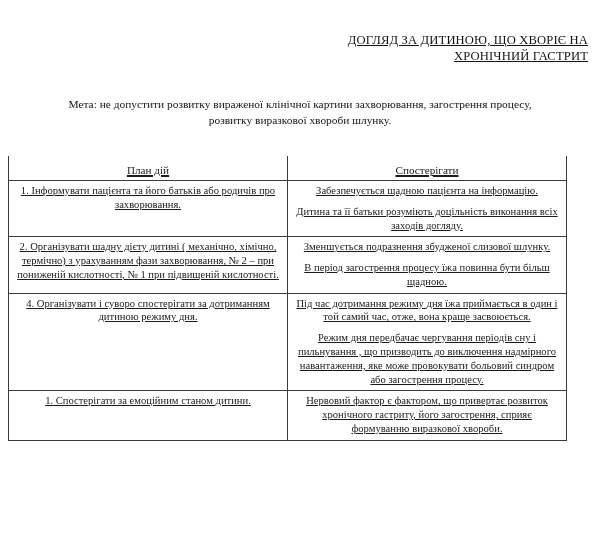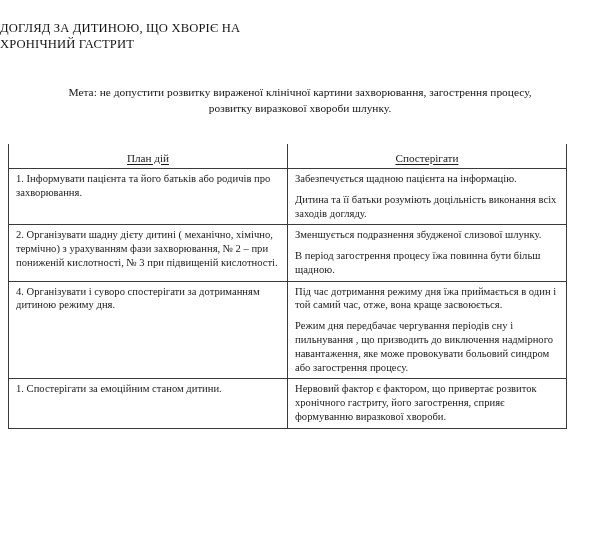--- a/index.html
+++ b/index.html
@@ -19,45 +19,47 @@
   .page {
     width: 600px;
     height: 533px;
     box-sizing: border-box;
     padding: 0;
     position: relative;
   }
 
   
   .doc-title {
-    text-align: left;
+    text-align: right;
     font-size: 12.6px;
     line-height: 1.30;
     letter-spacing: 0.15px;
-    margin: 0;
+    margin: 12px;
     padding-top: 20px;
     color: #141414;
     font-weight: 400;
+    text-decoration: underline;
   }
   .doc-title .tline { display: block; }
 
   
   .goal {
     text-align: center;
     font-size: 11.4px;
     line-height: 1.42;
     margin: 16px;
     padding: 15px 26px 0 26px;
     color: #141414;
   }
   .goal .gline { display: block; }
 
   
   .table-wrap {
     padding: 12px 20px 0 8px;
+    text-decoration: underline;
   }
   table.care-plan {
     width: 558px;
     border-collapse: collapse;
     table-layout: fixed;
     font-size: 10.6px;
     line-height: 1.30;
   }
   table.care-plan col.c1 { width: 279px; }
   table.care-plan col.c2 { width: 279px; }
@@ -75,20 +77,21 @@
     height: 19px;
   }
   table.care-plan thead th .hdr-text {
     text-decoration: underline;
     text-underline-offset: 1.5px;
   }
 
   table.care-plan tbody td {
     border: 1px solid #3a3a3a;
     padding: 3px 7px 4px 7px;
+    text-align: center;
     vertical-align: top;
   }
   table.care-plan tbody td .para { display: block; }
   table.care-plan tbody td .para + .para { margin-top: 7px; }
 </style>
 </head>
 <body>
 
 <div class="page">
 
@@ -121,21 +124,21 @@
             <span class="para">1. Інформувати пацієнта та його батьків або родичів про захворювання.</span>
           </td>
           <td>
             <span class="para">Забезпечується щадною пацієнта на інформацію.</span>
             <span class="para">Дитина та її батьки розуміють доцільність виконання всіх заходів догляду.</span>
           </td>
         </tr>
 
         <tr>
           <td>
-            <span class="para">2. Організувати  шадну дієту   дитині ( механічно, хімічно, термічно) з урахуванням фази захворювання, № 2 – при пониженій кислотності, № 3 при підвищеній кислотності.</span>
+            <span class="para">2. Організувати  шадну дієту   дитині ( механічно, хімічно, термічно) з урахуванням фази захворювання, № 2 – при пониженій кислотності, № 1 при підвищеній кислотності.</span>
           </td>
           <td>
             <span class="para">Зменшується подразнення збудженої слизової шлунку.</span>
             <span class="para">В період загострення процесу їжа повинна бути більш щадною.</span>
           </td>
         </tr>
 
 
         <tr>
           <td>

